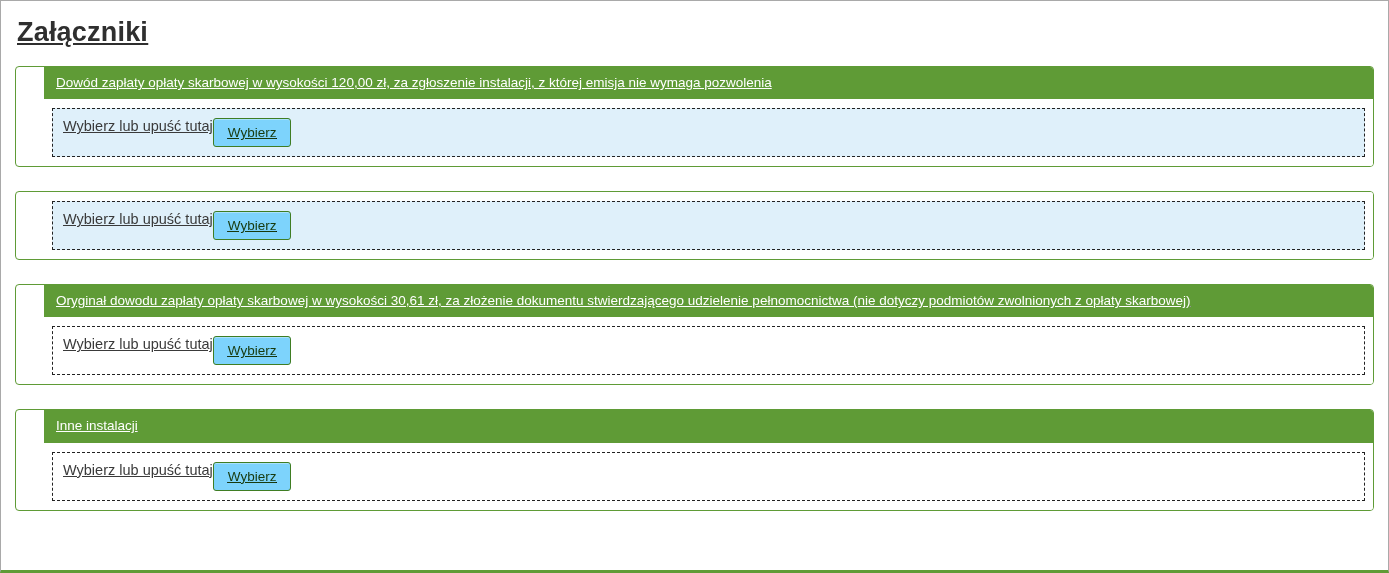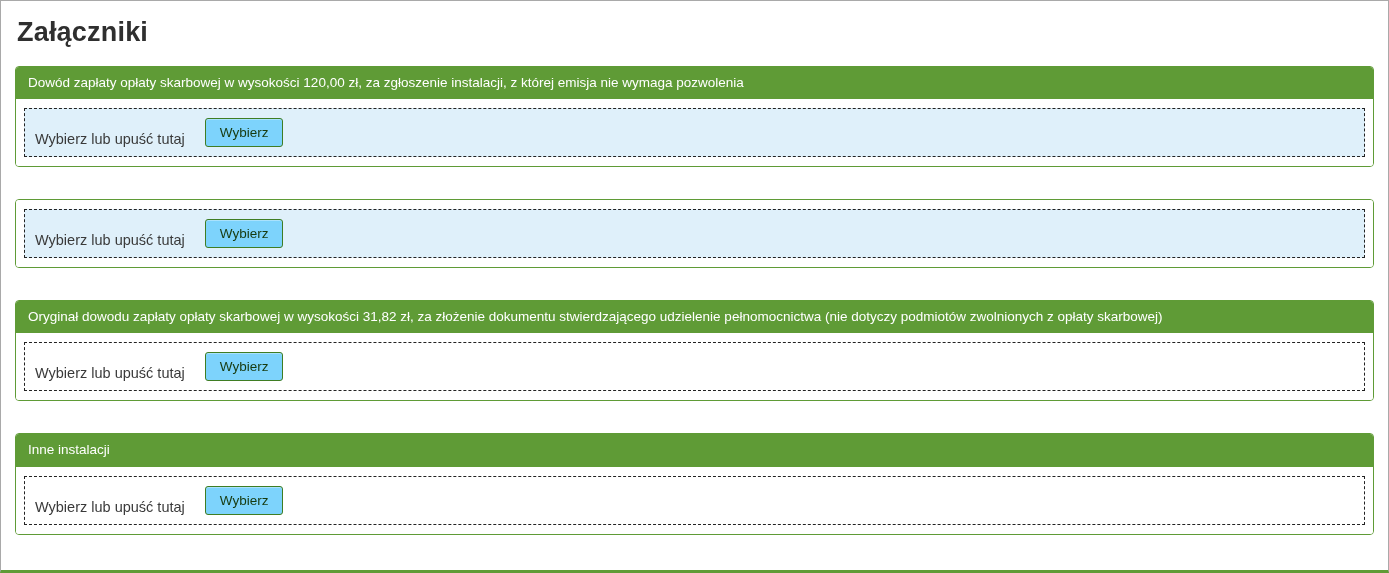--- a/index.html
+++ b/index.html
@@ -1,15 +1,15 @@
 <!DOCTYPE html>
 <html><head>
 <meta charset="utf-8">
 <style>
-  * { box-sizing: border-box; margin: 0; padding: 0; }
+  * { box-sizing: border-box; margin: 0; padding: 0; text-decoration: underline; }
   html, body { background: #ffffff; }
   body {
     font-family: "Liberation Sans", sans-serif;
     width: 1389px;
     height: 573px;
     overflow: hidden;
   }
   .page {
     width: 1389px;
     height: 573px;
@@ -21,41 +21,42 @@
   .page-title {
     font-size: 27px;
     font-weight: bold;
     color: #2f2f2f;
     margin: 4px 0 18px 2px;
     letter-spacing: 0.2px;
   }
   .panel {
     border: 1px solid #5f9b36;
     border-radius: 4px;
-    margin-bottom: 32px;
+    margin-bottom: 24px;
     overflow: hidden;
     background: #ffffff;
+    padding-left: 28px;
   }
   .panel-header {
     background: #5f9b36;
     color: #ffffff;
     font-size: 13.5px;
     padding: 8px 12px;
     line-height: 1.2;
   }
   .panel-body {
     padding: 9px 8px;
     background: #ffffff;
   }
   .dropzone {
     border: 1px dashed #222222;
     padding: 9px 10px;
     display: flex;
-    align-items: flex-end;
-    gap: 20px;
+    align-items: flex-start;
+    gap: 0;
     min-height: 44px;
     background: #ffffff;
   }
   .dropzone.blue {
     background: #dff0fa;
   }
   .dz-label {
     font-size: 14.5px;
     color: #3a3a3a;
   }
@@ -91,21 +92,21 @@
   <section class="panel">
     <div class="panel-body">
       <div class="dropzone blue">
         <span class="dz-label">Wybierz lub upuść tutaj</span>
         <button class="choose-btn">Wybierz</button>
       </div>
     </div>
   </section>
 
   <section class="panel">
-    <div class="panel-header">Oryginał dowodu zapłaty opłaty skarbowej w wysokości 31,82 zł, za złożenie dokumentu stwierdzającego udzielenie pełnomocnictwa (nie dotyczy podmiotów zwolnionych z opłaty skarbowej)</div>
+    <div class="panel-header">Oryginał dowodu zapłaty opłaty skarbowej w wysokości 30,61 zł, za złożenie dokumentu stwierdzającego udzielenie pełnomocnictwa (nie dotyczy podmiotów zwolnionych z opłaty skarbowej)</div>
     <div class="panel-body">
       <div class="dropzone">
         <span class="dz-label">Wybierz lub upuść tutaj</span>
         <button class="choose-btn">Wybierz</button>
       </div>
     </div>
   </section>
 
   <section class="panel">
     <div class="panel-header">Inne instalacji</div>

